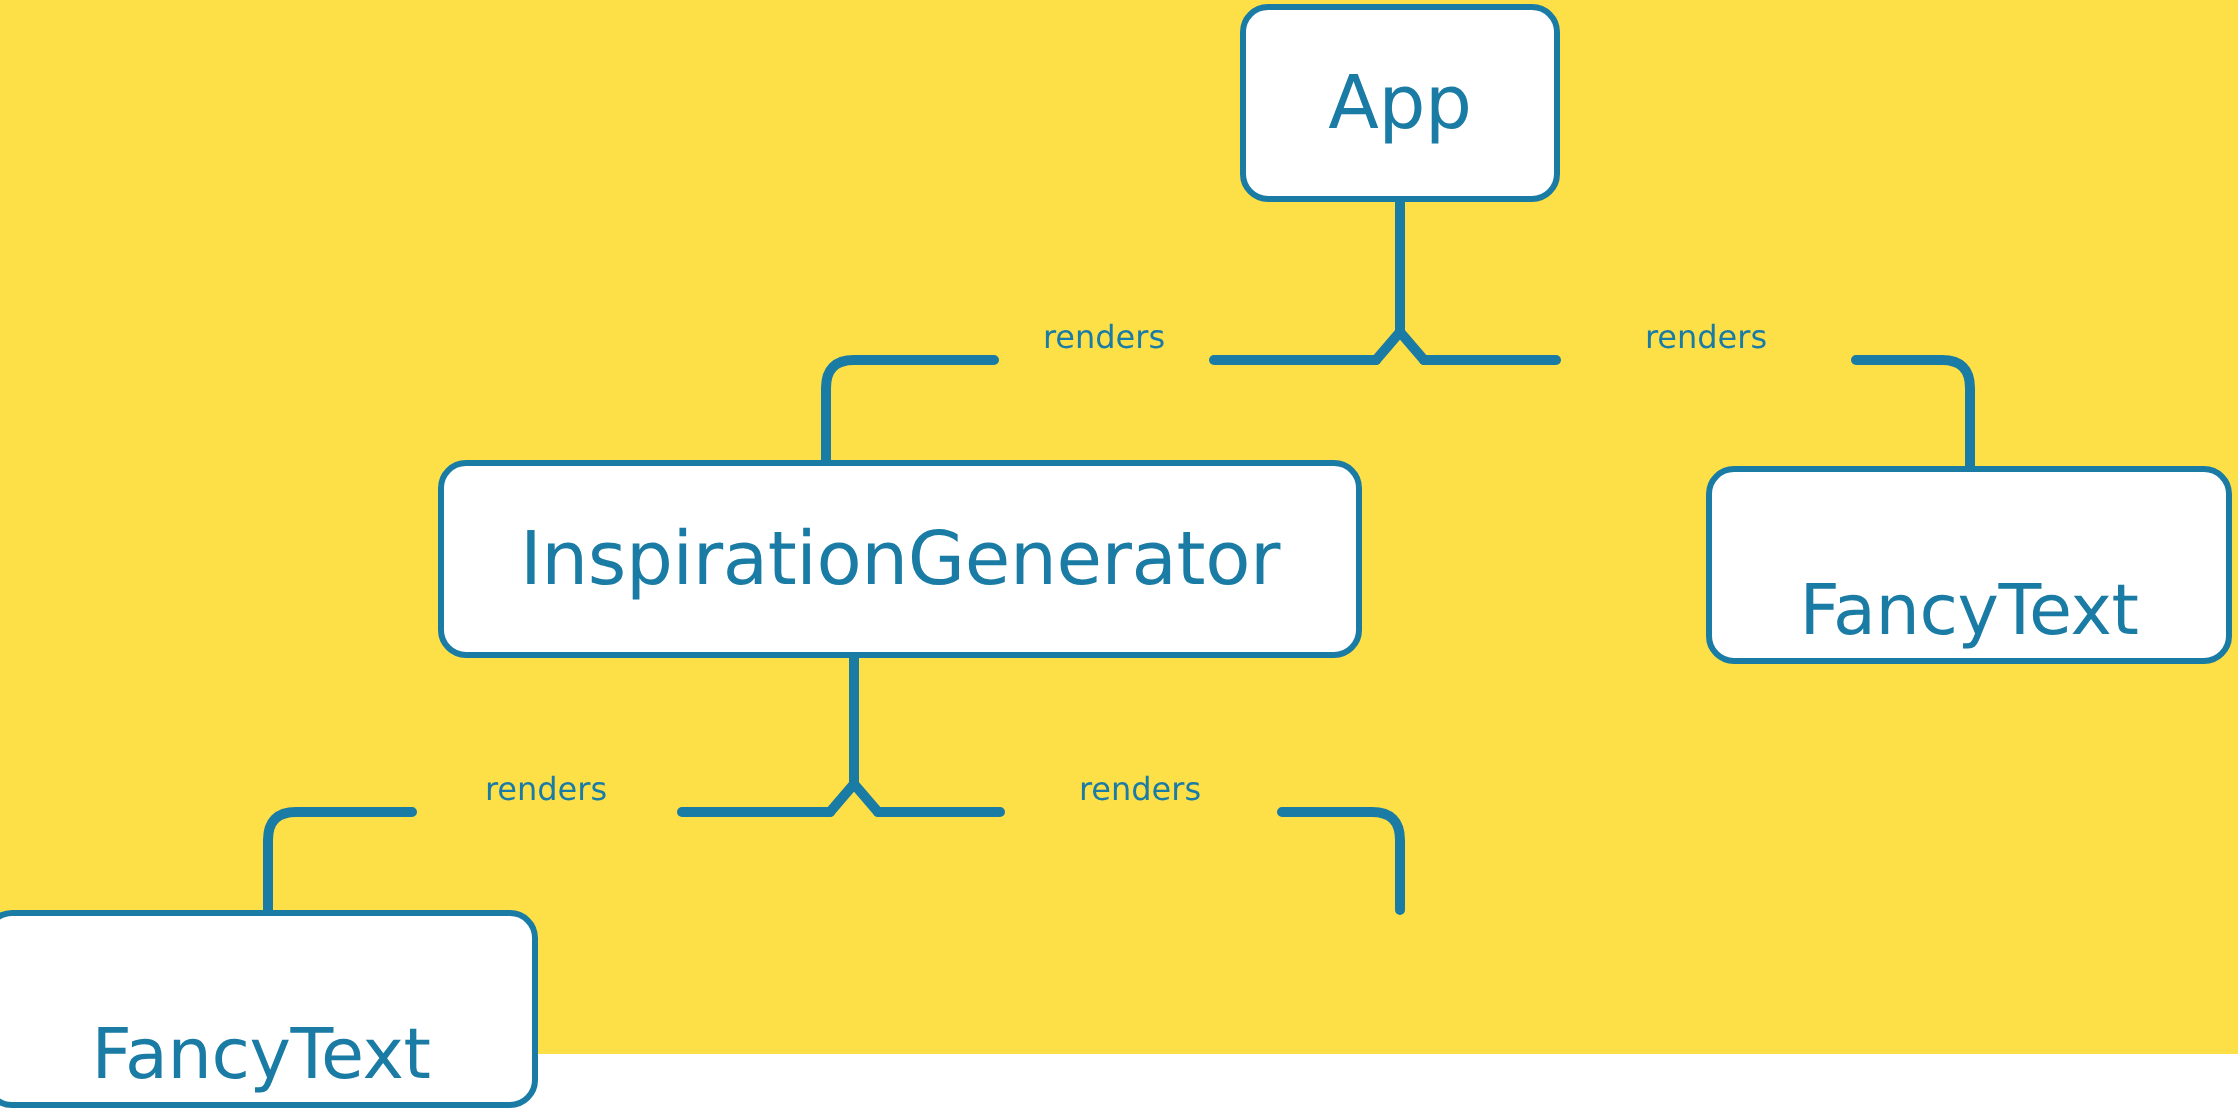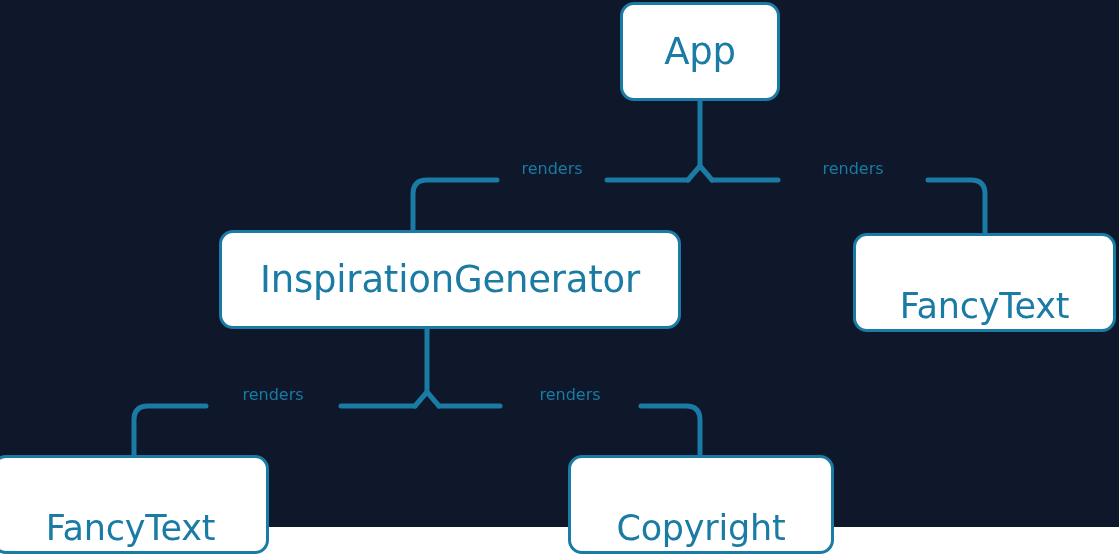--- a/index.html
+++ b/index.html
@@ -9,21 +9,21 @@
   body {
     width: 1119px;
     height: 560px;
     overflow: hidden;
     font-family: "DejaVu Sans", sans-serif;
   }
   #diagram-root {
     position: relative;
     width: 1119px;
     height: 527px;
-    background: #0f172a;
+    background: #fde047;
   }
   #connector-layer {
     position: absolute;
     left: 0;
     top: 0;
     width: 1119px;
     height: 560px;
   }
   .node-box {
     position: absolute;
@@ -108,23 +108,20 @@
   </div>
 
   <div class="node-box" id="node-fancy-right">
     <span class="node-label small">FancyText</span>
   </div>
 
   <div class="node-box" id="node-fancy-left">
     <span class="node-label small">FancyText</span>
   </div>
 
-  <div class="node-box" id="node-copyright">
-    <span class="node-label small">Copyright</span>
-  </div>
 
   <span class="edge-label" style="left:552px; top:169px;">renders</span>
 
   <span class="edge-label" style="left:853px; top:169px;">renders</span>
 
   <span class="edge-label" style="left:273px; top:395px;">renders</span>
 
   <span class="edge-label" style="left:570px; top:395px;">renders</span>
 
 </div>

